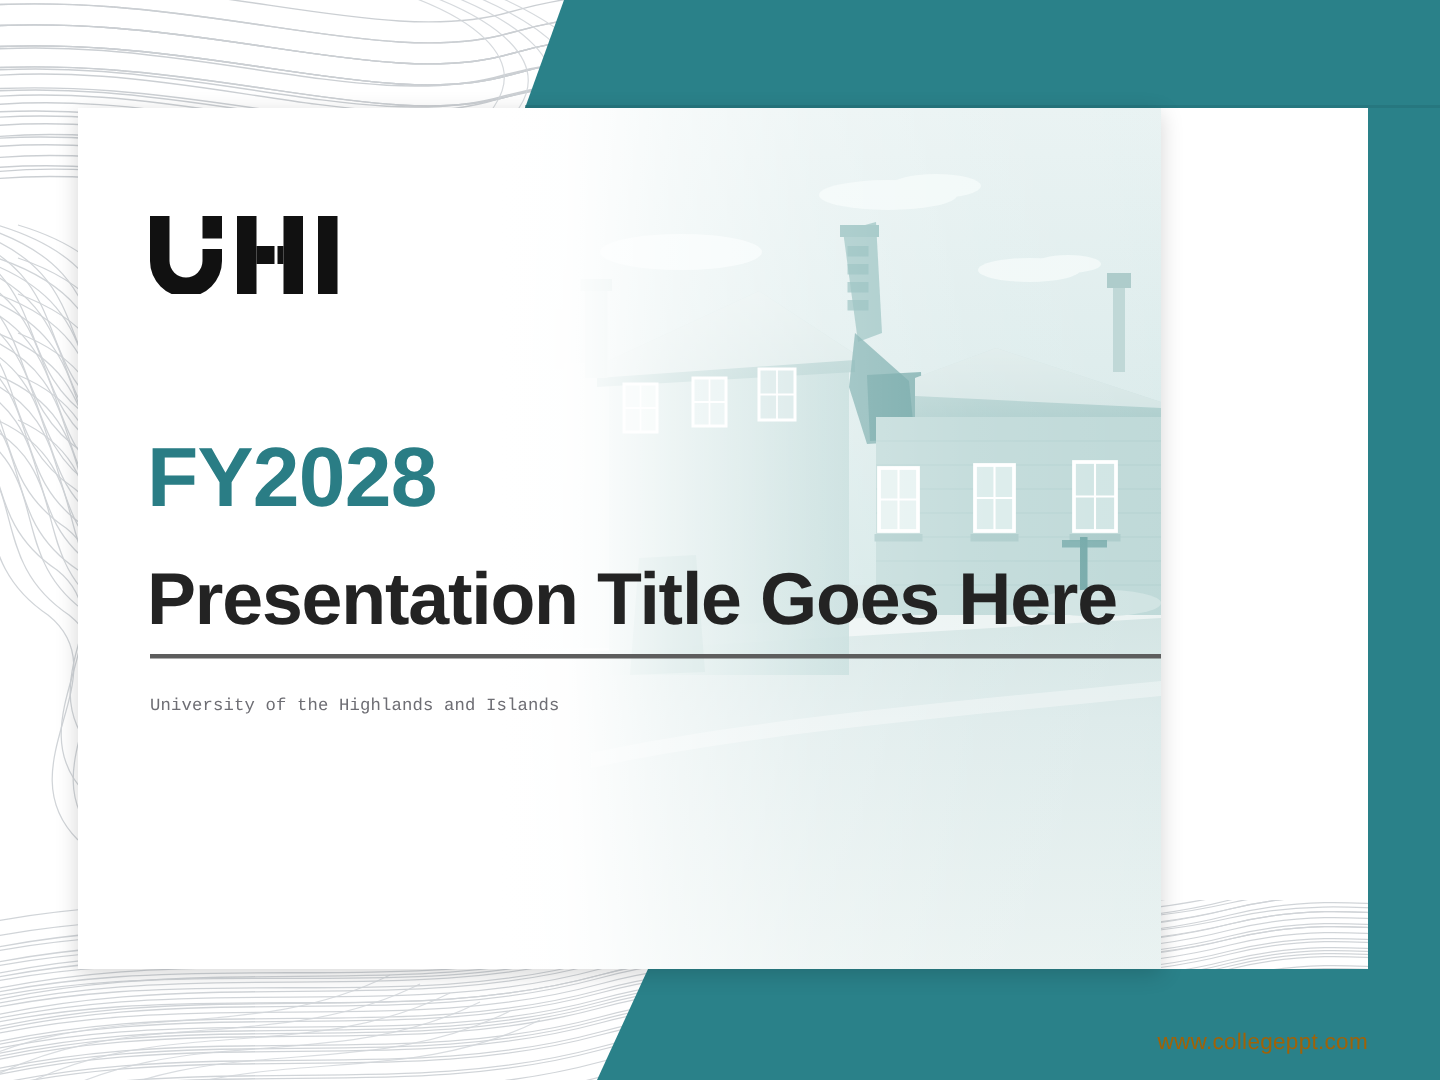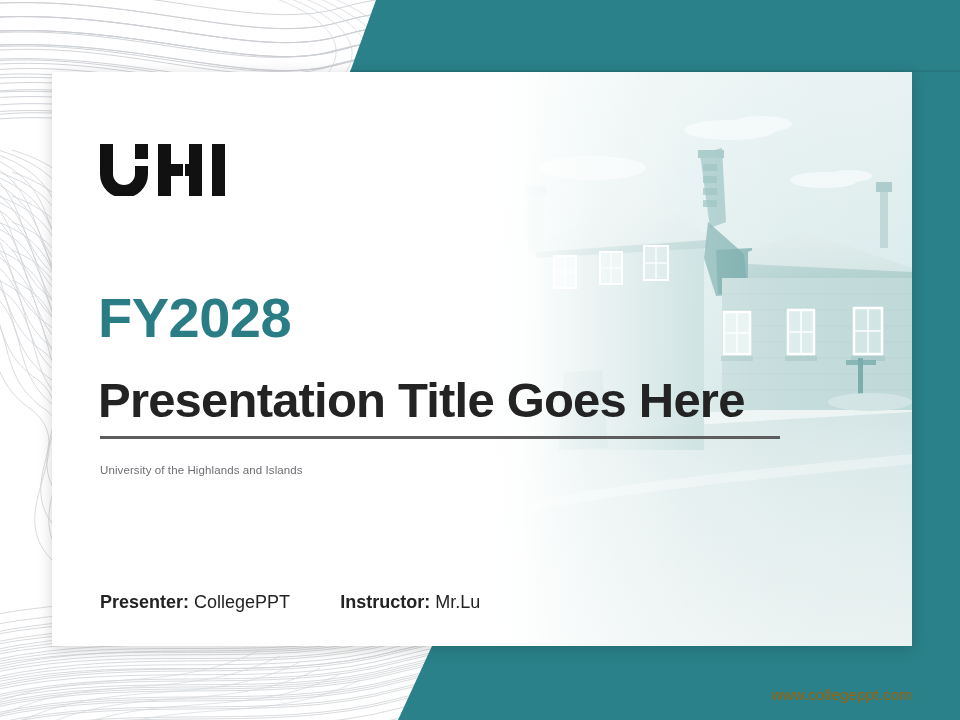--- a/index.html
+++ b/index.html
@@ -29,21 +29,21 @@
     position:absolute; inset:0;
     z-index:1;
     pointer-events:none;
   }
   .teal-shapes svg { display:block; width:960px; height:720px; }
 
   
   .card {
     position:absolute;
     left:52px; top:72px;
-    width:860px; height:574px;
+    width:722px; height:574px;
     background:#ffffff;
     z-index:3;
     box-shadow:0 3px 14px rgba(0,0,0,0.17);
     overflow:hidden;
   }
 
   
   .card-photo {
     position:absolute;
     right:0; top:0;
@@ -102,20 +102,21 @@
     background:#5d5d5d;
   }
 
   .subtitle {
     position:absolute;
     left:48px; top:392px;
     font-size:11.5px;
     color:#6e6e74;
     letter-spacing:0.1px;
     white-space:nowrap;
+    font-family:Liberation Mono, monospace;
   }
 
   .credits {
     position:absolute;
     left:48px; top:520px;
     font-size:18px;
     color:#232323;
     white-space:nowrap;
   }
   .credits .grp { display:inline-block; }
@@ -415,30 +416,19 @@
       </div>
 
       <div class="fy-line">FY2028</div>
 
       <div class="main-title">Presentation Title Goes Here</div>
 
       <div class="divider"></div>
 
       <div class="subtitle">University of the Highlands and Islands</div>
 
-      <div class="credits">
-        <span class="grp">
-          <span class="lbl">Presenter:</span>
-          <span class="val">CollegePPT</span>
-        </span>
-        <span class="gap"></span>
-        <span class="grp">
-          <span class="lbl">Instructor:</span>
-          <span class="val">Mr.Lu</span>
-        </span>
-      </div>
 
     </div>
   </div>
 
   <div class="footer-url">www.collegeppt.com</div>
 
 </div>
 
 </body></html>

